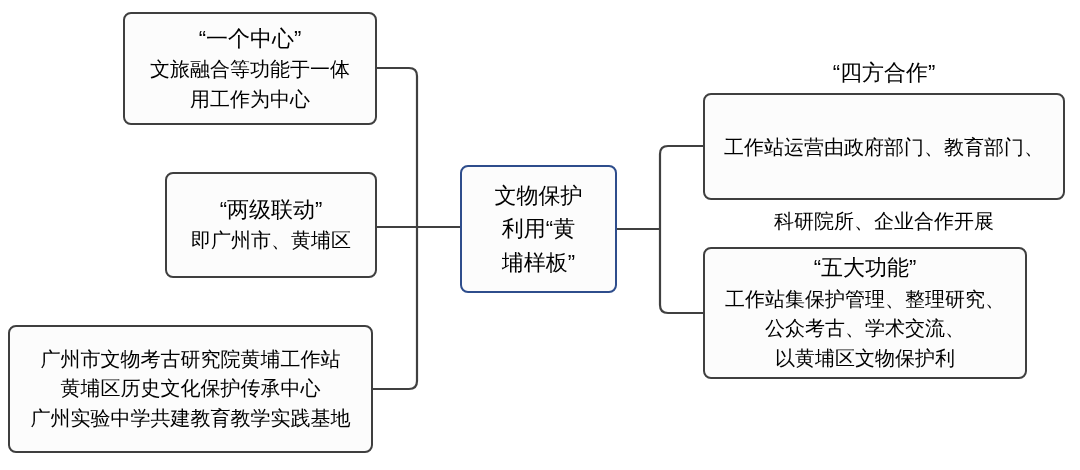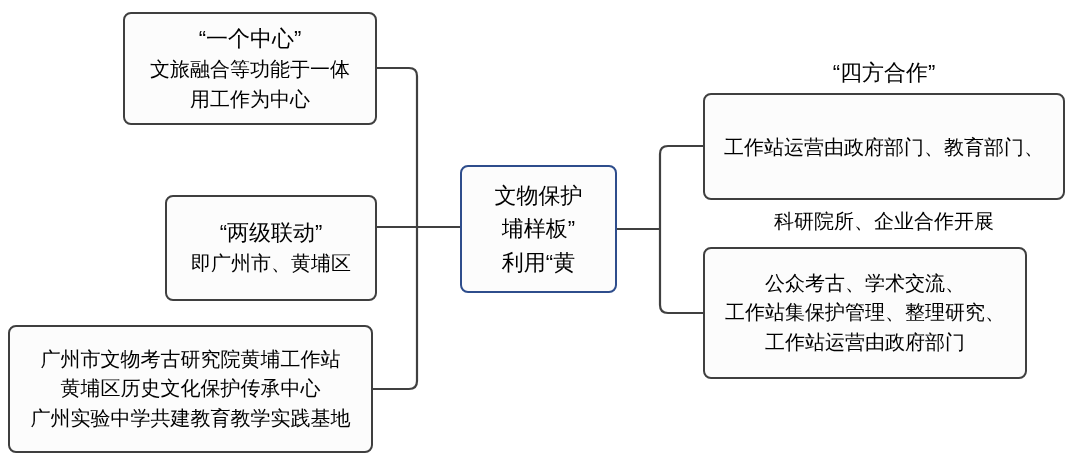--- a/index.html
+++ b/index.html
@@ -34,21 +34,21 @@
     text-align: center;
     padding: 4px 8px;
   }
   .box .title { font-size: 22px; line-height: 1.48; white-space: nowrap; }
   .box .bl    { font-size: 20px; line-height: 1.48; white-space: nowrap; }
   .center-box {
     border-color: var(--center-border, #2e4d8c);
   }
   .center-box .cl { font-size: 22px; line-height: 1.52; white-space: nowrap; }
   .b1 { left: 123px; top: 12px;  width: 254px; height: 113px; }
-  .b2 { left: 165px; top: 172px; width: 212px; height: 106px; margin-top: 23px; }
+  .b2 { left: 165px; top: 172px; width: 212px; height: 106px; }
   .b3 { left: 8px;   top: 325px; width: 365px; height: 128px; }
   .bc { left: 460px; top: 165px; width: 157px; height: 128px; }
   .b4 { left: 703px; top: 93px;  width: 362px; height: 107px; gap: 44px; }
   .b5 { left: 703px; top: 247px; width: 324px; height: 132px; }
 </style>
 </head>
 <body>
 
 <div class="canvas">
 
@@ -71,29 +71,30 @@
   </div>
 
   <div class="box b3">
     <div class="bl">广州市文物考古研究院黄埔工作站</div>
     <div class="bl">黄埔区历史文化保护传承中心</div>
     <div class="bl">广州实验中学共建教育教学实践基地</div>
   </div>
 
   <div class="box bc center-box">
     <div class="cl">文物保护</div>
+    <div class="cl">利用“黄</div>
     <div class="cl">埔样板”</div>
-    <div class="cl">利用“黄</div>
   </div>
 
   <div class="box b4">
     <div class="title">“四方合作”</div>
     <div class="bl">工作站运营由政府部门、教育部门、</div>
     <div class="bl">科研院所、企业合作开展</div>
   </div>
 
   <div class="box b5">
+    <div class="title">“五大功能”</div>
+    <div class="bl">工作站集保护管理、整理研究、</div>
     <div class="bl">公众考古、学术交流、</div>
-    <div class="bl">工作站集保护管理、整理研究、</div>
-    <div class="bl">工作站运营由政府部门</div>
+    <div class="bl">以黄埔区文物保护利</div>
   </div>
 
 </div>
 
 </body></html>

